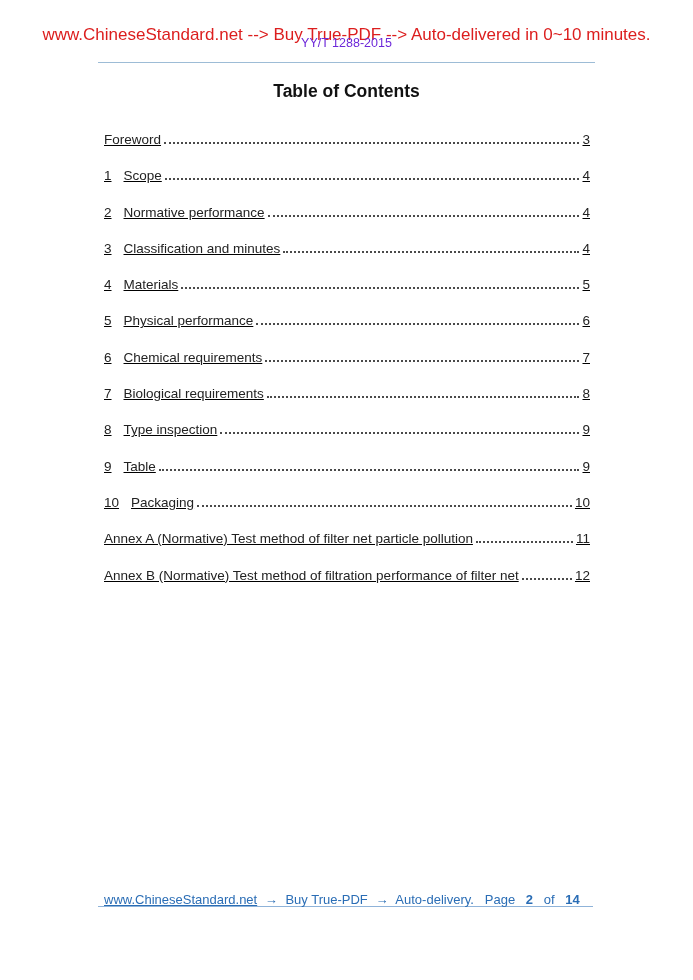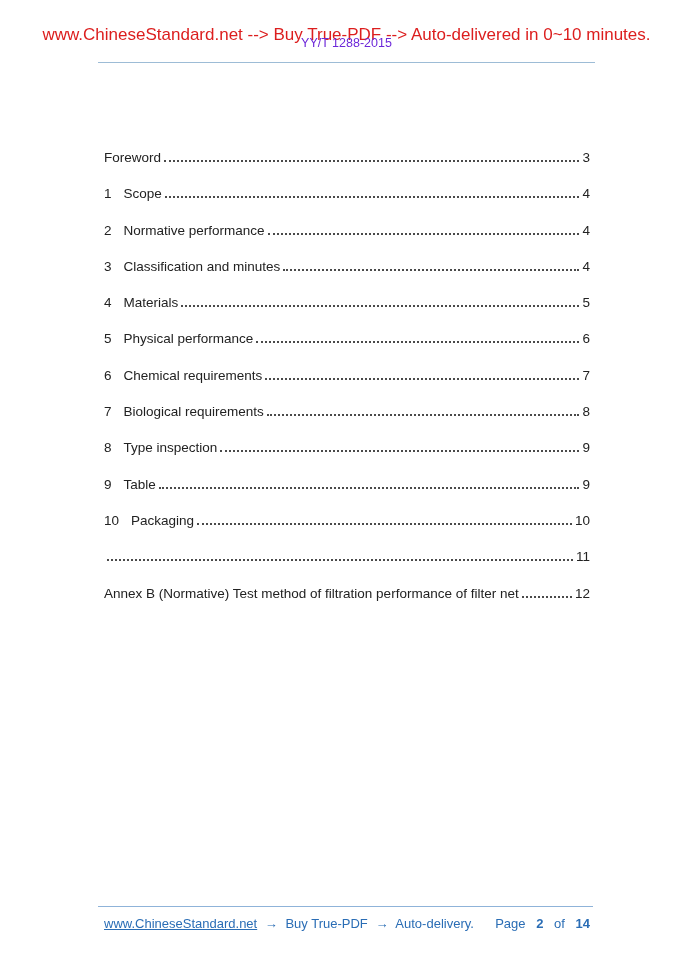--- a/index.html
+++ b/index.html
@@ -32,21 +32,21 @@
 
   
   .page-title {
     position:absolute; top:81px; left:0; width:100%;
     text-align:center;
     font-size:17.5px; font-weight:bold; color:#111111;
   }
 
   
   .toc {
-    position:absolute; top:150px; left:104px; width:486px;
+    position:absolute; top:132px; left:104px; width:486px;text-decoration:underline;
   }
   .toc-row {
     display:flex; align-items:baseline;
     font-size:13.5px; line-height:16px; color:#222222;
     margin-bottom:20.3px;
     white-space:nowrap;
   }
   .toc-num { margin-right:12px; }
   .toc-num:empty { display:none; margin:0; }
   .toc-dots {
@@ -55,39 +55,40 @@
     border-bottom:2px dotted #4a4a4a;
   }
   .toc-page { }
 
   
   .footer-rule {
     position:absolute; top:906px; left:98px; width:495px; height:0;
     border-top:1px solid #8fb3d9;
   }
   .footer-bar {
-    position:absolute; top:916px; left:104px; width:486px;
-    display:flex; justify-content:space-between; align-items:baseline;
+    position:absolute; top:892px; left:104px; width:486px;
+    display:flex; align-items:baseline;
     font-size:13px; line-height:16px; color:#2a6db5;
     white-space:nowrap;
   }
   .footer-left span { margin-right:4px; }
   .footer-link { text-decoration:underline; cursor:pointer; }
   .footer-page span { margin-left:7px; }
   .bold { font-weight:bold; }
 </style>
 </head>
 <body>
 
 <div class="page">
 
   <div class="promo-line">www.ChineseStandard.net --&gt; Buy True-PDF --&gt; Auto-delivered in 0~10 minutes.</div>
   <div class="doc-number">YY/T 1288-2015</div>
   <div class="header-rule"></div>
 
+  <div class="page-title">Table of Contents</div>
 
   <div class="toc">
     <div class="toc-row">
 
       <span class="toc-label">Foreword</span>
       <span class="toc-dots"></span>
       <span class="toc-page">3</span>
     </div>
     <div class="toc-row">
       <span class="toc-num">1</span>
@@ -144,20 +145,21 @@
       <span class="toc-page">9</span>
     </div>
     <div class="toc-row">
       <span class="toc-num">10</span>
       <span class="toc-label">Packaging</span>
       <span class="toc-dots"></span>
       <span class="toc-page">10</span>
     </div>
     <div class="toc-row">
 
+      <span class="toc-label">Annex A (Normative) Test method of filter net particle pollution</span>
       <span class="toc-dots"></span>
       <span class="toc-page">11</span>
     </div>
     <div class="toc-row">
 
       <span class="toc-label">Annex B (Normative) Test method of filtration performance of filter net</span>
       <span class="toc-dots"></span>
       <span class="toc-page">12</span>
     </div>
   </div>

